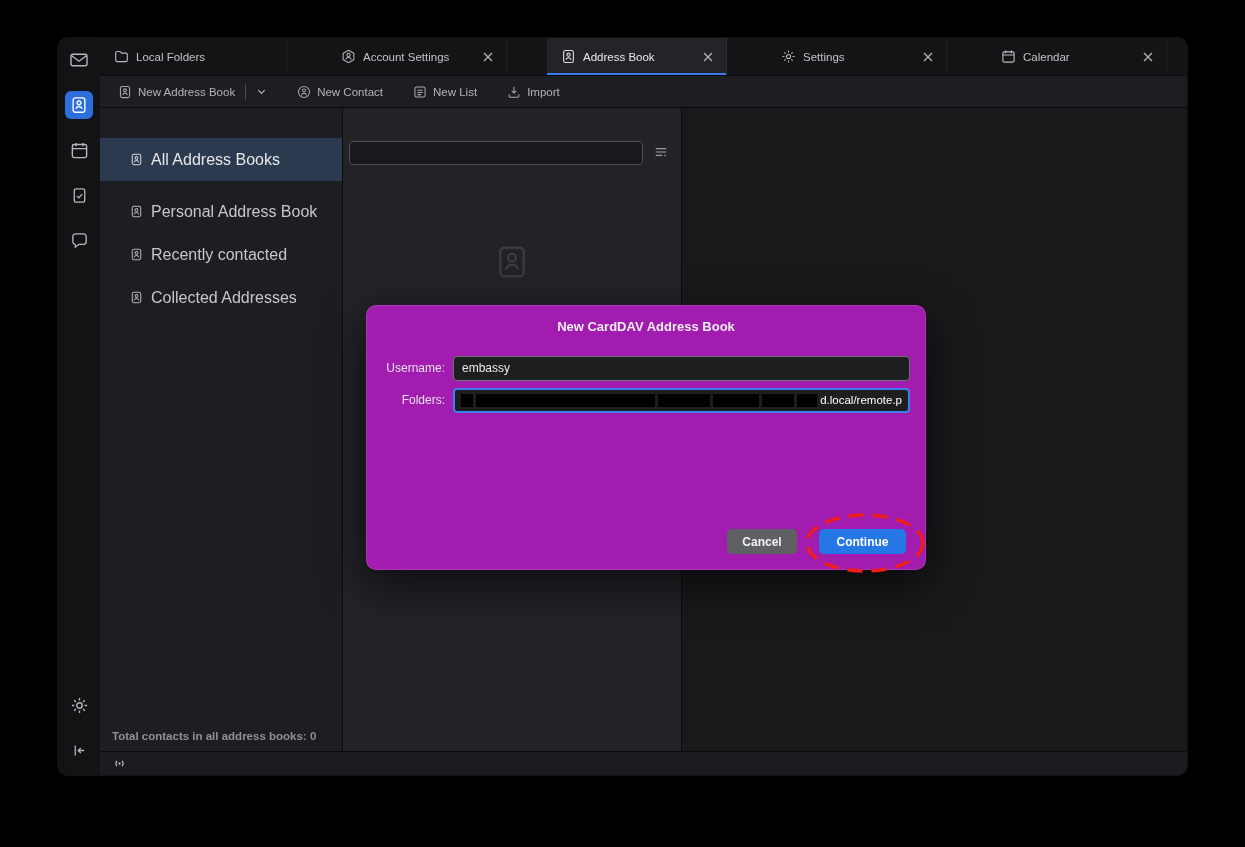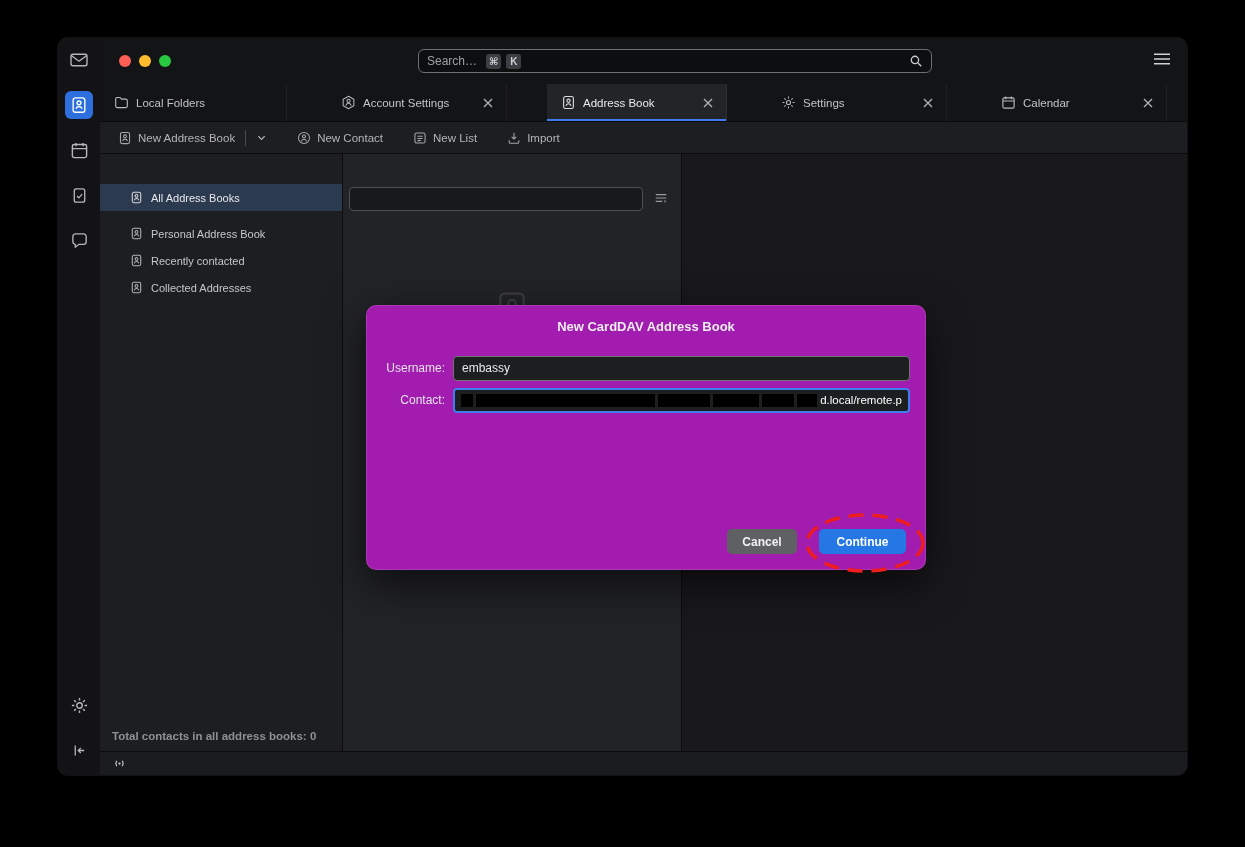--- a/index.html
+++ b/index.html
@@ -74,22 +74,22 @@
     padding-left:12px; gap:18px; flex:none;
   }
   .tool-btn { display:flex; align-items:center; gap:6px; color:#b2b3b7; font-size:11.5px; padding:3px 6px; border-radius:4px; }
   .tool-btn .sep { width:1px; height:16px; background:#4a4b4f; margin:0 4px; }
   .tool-btn .ticon { color:#a6a7ab; }
 
   
   .content { flex:1; display:flex; min-height:0; }
   .books-pane { width:242px; background:#1d1e21; position:relative; padding-top:30px; flex:none; }
   .book-item {
-    height:27px; display:flex; align-items:center; gap:8px; padding-left:30px;
-    color:#c6c7c9; font-size:11px;
+    height:43px; display:flex; align-items:center; gap:8px; padding-left:30px;
+    color:#c6c7c9; font-size:16px;
   }
   .book-item .bicon { color:#b2b3b7; flex:none; }
   .book-item.selected { background:#2c3a50; color:#e6e7e9; }
   .book-item.selected .bicon { color:#d6d7d9; }
   .book-item.root { margin-bottom:9px; }
   .books-footer {
     position:absolute; left:12px; bottom:9px; color:#8f9093;
     font-size:11.5px; font-weight:600; white-space:nowrap;
   }
 
@@ -211,43 +211,20 @@
       <span>
         <svg width="17" height="17" viewBox="0 0 20 20" fill="none" stroke="currentColor" stroke-width="1.5">
             <path d="M5 4v12M15.5 10H8.5M11.5 7 8.5 10l3 3"></path>
           </svg>
       </span>
     </div>
   </aside>
 
   <div class="main">
 
-    <div class="titlebar">
-      <div class="traffic">
-        <span class="light red"></span>
-        <span class="light yellow"></span>
-        <span class="light green"></span>
-      </div>
-      <div class="search-pill">
-        <span class="ph">Search…</span>
-        <span class="kbd">⌘</span>
-        <span class="kbd">K</span>
-        <span class="mag">
-          <svg width="14" height="14" viewBox="0 0 16 16" fill="none" stroke="currentColor" stroke-width="1.5">
-              <circle cx="6.8" cy="6.8" r="4.2"></circle>
-              <path d="M10.2 10.2 14 14"></path>
-            </svg>
-        </span>
-      </div>
-      <span class="menu-btn">
-        <svg width="18" height="14" viewBox="0 0 18 14" stroke="currentColor" stroke-width="1.6">
-            <path d="M1 2.2h16M1 7h16M1 11.8h16"></path>
-          </svg>
-      </span>
-    </div>
 
     <div class="tabbar">
       <div class="tab first">
         <span class="ticon">
           <svg width="15" height="15" viewBox="0 0 16 16" fill="none" stroke="currentColor" stroke-width="1.2">
               <path d="M1.8 4.2A1.6 1.6 0 0 1 3.4 2.6h3l1.8 1.8h4.4a1.6 1.6 0 0 1 1.6 1.6v5.8a1.6 1.6 0 0 1-1.6 1.6H3.4a1.6 1.6 0 0 1-1.6-1.6z"></path>
             </svg>
         </span>
         <span class="tlabel">Local Folders</span>
       </div>
@@ -435,21 +412,21 @@
 
   <div class="dialog">
     <div class="dialog-title">New CardDAV Address Book</div>
 
     <div class="drow username">
       <span class="dlabel">Username:</span>
       <input class="dinput" value="embassy" style="">
     </div>
 
     <div class="drow location">
-      <span class="dlabel">Contact:</span>
+      <span class="dlabel">Folders:</span>
       <div class="loc-field">
         <span class="redact r1"></span>
         <span class="redact r2"></span>
         <span class="redact r3"></span>
         <span class="redact r4"></span>
         <span class="redact r5"></span>
         <span class="redact r6"></span>
         <span class="loc-suffix">d.local/remote.p</span>
       </div>
     </div>

